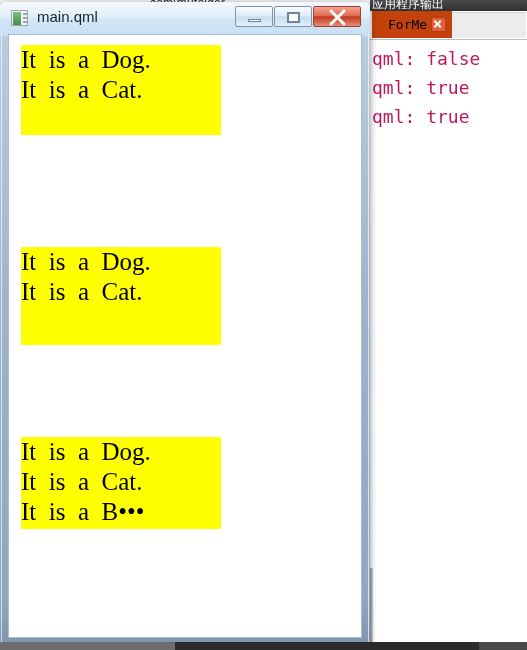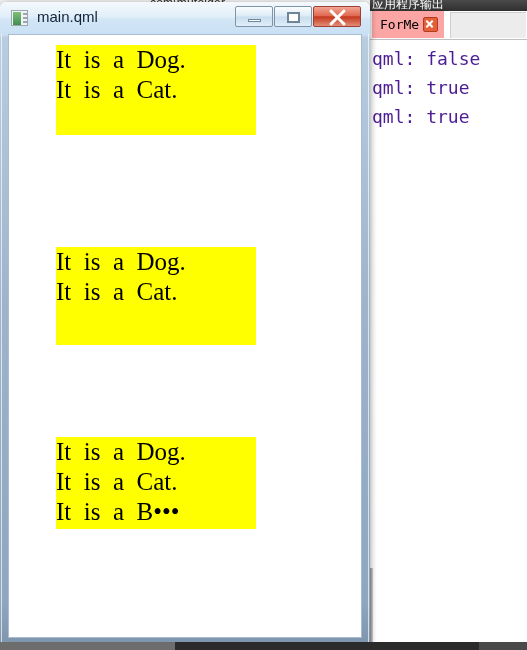--- a/index.html
+++ b/index.html
@@ -91,22 +91,22 @@
     background: #ffffff;
     border-bottom: 1px solid #bfbfbf;
   }
   #tab-forme {
     position: absolute;
     left: 2px; top: 0;
     height: 27px;
     display: flex;
     align-items: center;
     gap: 4px;
-    padding: 0 6px 0 8px;
-    background: #fca5a5;
+    padding: 0 6px 0 16px;
+    background: #c2410c;
     box-sizing: border-box;
   }
   #tab-forme-label {
     font-family: "DejaVu Sans Mono", monospace;
     font-size: 13px;
     color: #000000;
     white-space: nowrap;
   }
   #tab-close-btn {
     width: 13px; height: 13px;
@@ -141,21 +141,21 @@
     position: absolute;
     left: 0; top: 40px;
     width: 157px;
     padding: 4px 0 0 2px;
     box-sizing: border-box;
   }
   .console-line {
     font-family: "DejaVu Sans Mono", monospace;
     font-size: 18px;
     line-height: 29px;
-    color: #4c1d95;
+    color: #be185d;
     white-space: pre;
   }
 
   
   #output-left-edge {
     position: absolute;
     left: 370px; top: 11px;
     width: 3px; height: 639px;
     background: linear-gradient(to right,#9a9a9a,#d8d8d8);
   }
@@ -283,21 +283,20 @@
     width: 354px; height: 604px;
     background: #ffffff;
     border: 1px solid #a8bccf;
     box-sizing: border-box;
     overflow: hidden;
   }
 
   .qml-block {
     position: absolute;
     left: 4px;
-    margin-left: 35px;
   }
   .qml-line {
     font-family: "Liberation Serif", serif;
     font-size: 25px;
     line-height: 30px;
     color: #000000;
     white-space: pre;
     position: relative;
     z-index: 2;
   }

